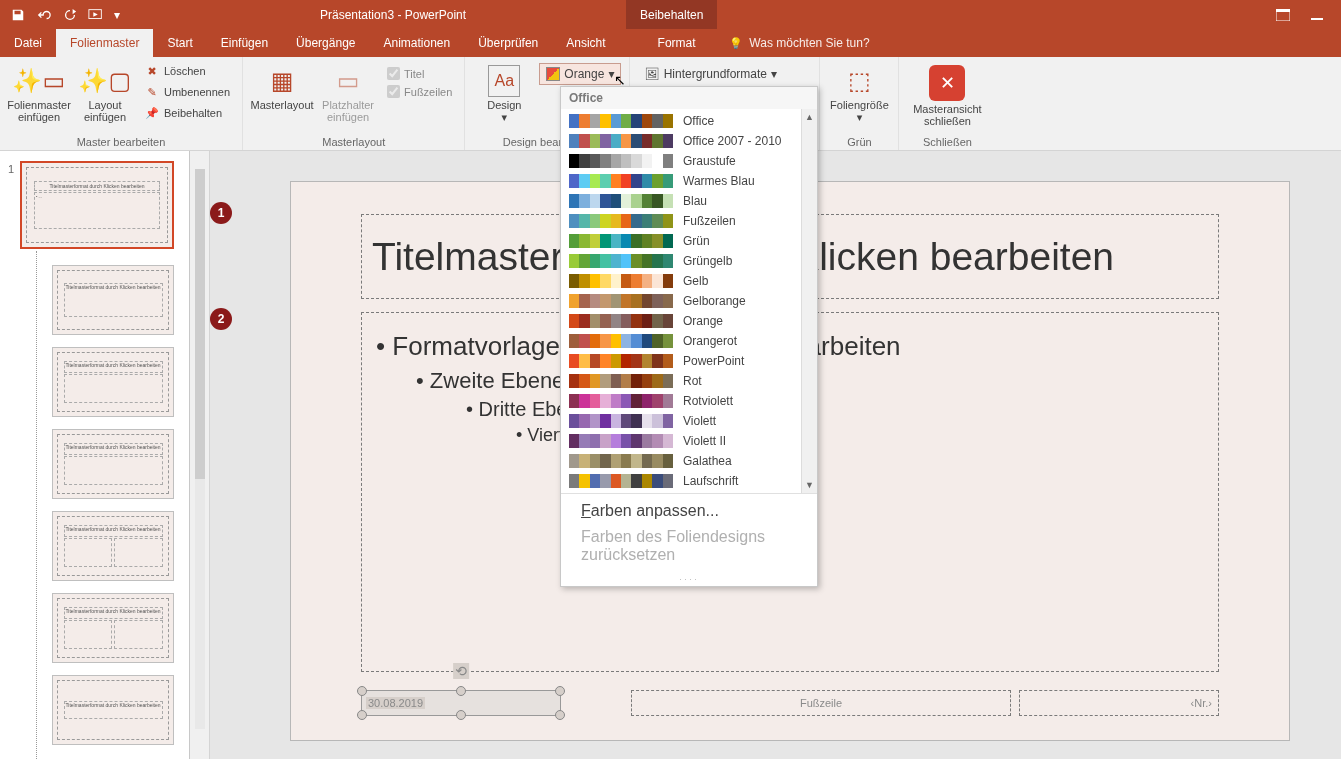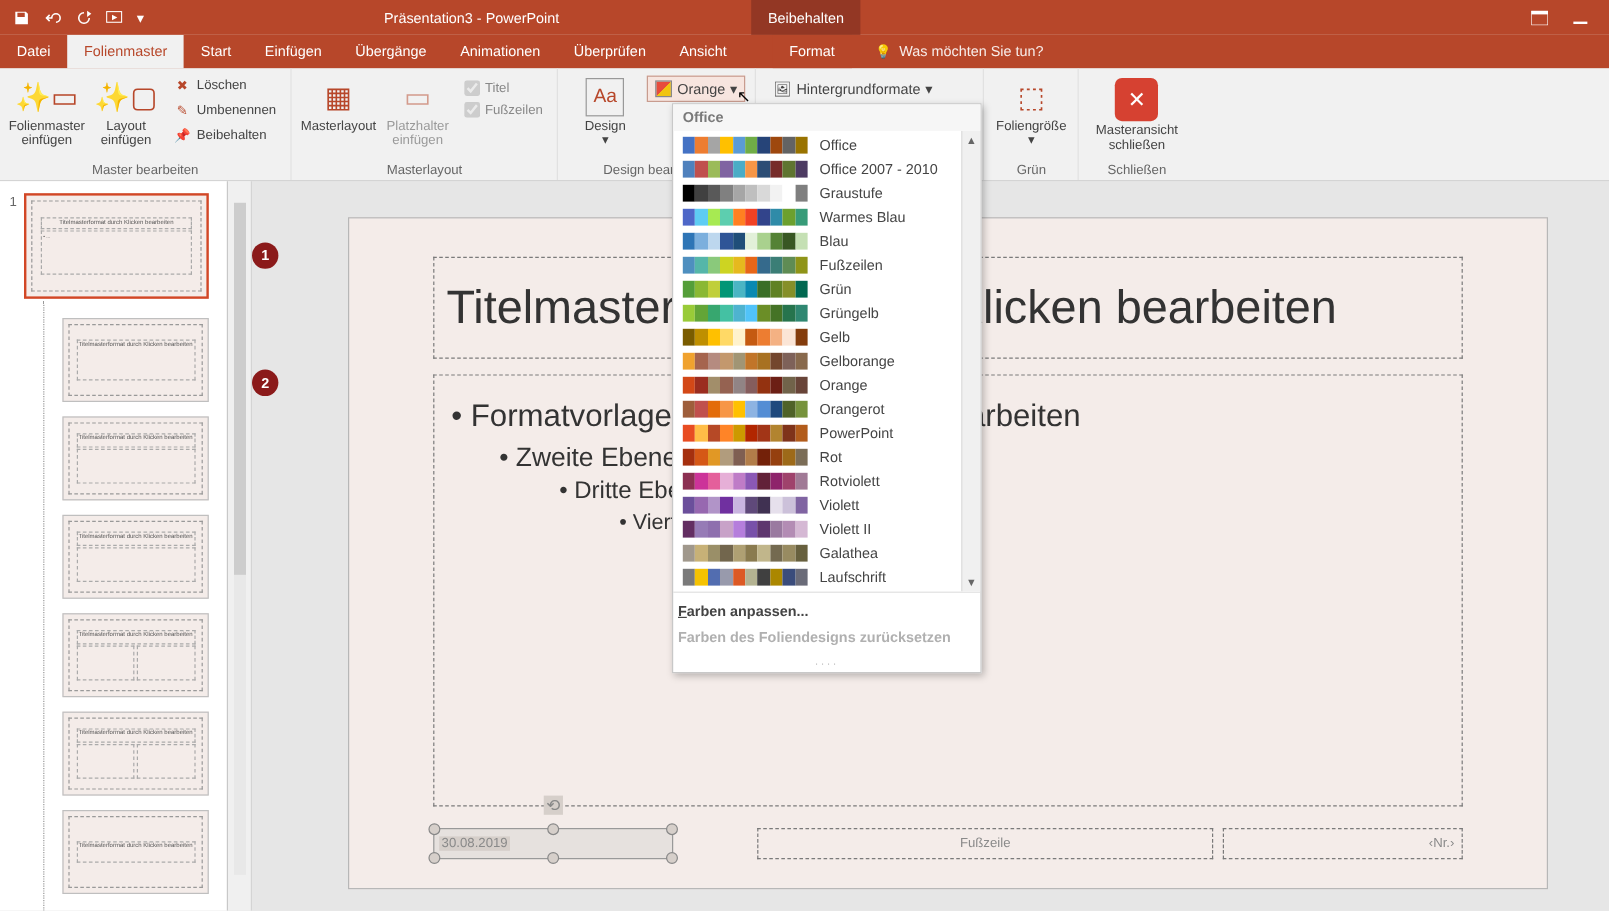--- a/index.html
+++ b/index.html
@@ -87,21 +87,21 @@
 .cd-list{ max-height:432px; overflow:hidden; position:relative;}
 .cd-list-inner{ padding:2px 0;}
 .cd-row{ display:flex; align-items:center; gap:10px; padding:1px 8px; cursor:pointer; height:20px;}
 .cd-swatches{ display:flex; width:104px; height:14px;}
 .cd-swatches span{ flex:1; }
 .cd-name{ font-size:12px; color:#444;}
 .cd-scroll{ position:absolute; right:0; top:0; bottom:0; width:16px; background:#f0f0f0; border-left:1px solid #dcdcdc;}
 .cd-scroll .arrow{ height:16px; display:flex; align-items:center; justify-content:center; font-size:9px; color:#666; cursor:pointer;}
 .cd-scroll .more{ position:absolute; bottom:0; right:0; left:0;}
 .cd-footer{ border-top:1px solid #e0e0e0; padding:4px 0 6px 0;}
-.cd-footer .item{ padding:4px 4px; font-size:12px; color:#444; cursor:pointer;font-weight:bold;}
+.cd-footer .item{ padding:4px 20px; font-size:16px; color:#444; cursor:pointer;}
 .cd-footer .item.disabled{ color:#b0b0b0; cursor:default;}
 .cd-grip{ text-align:center; color:#bbb; font-size:9px; letter-spacing:2px; padding-bottom:2px;}
 
 
 .annot{ position:absolute; width:22px; height:22px; border-radius:50%; background:#8b1a1a; color:#fff; display:flex; align-items:center; justify-content:center; font-size:12px; font-weight:600; z-index:50;}
 
 
 .cursor{ position:absolute; font-size:14px; color:#000; z-index:200; pointer-events:none;}
 
 svg{ display:block;}

